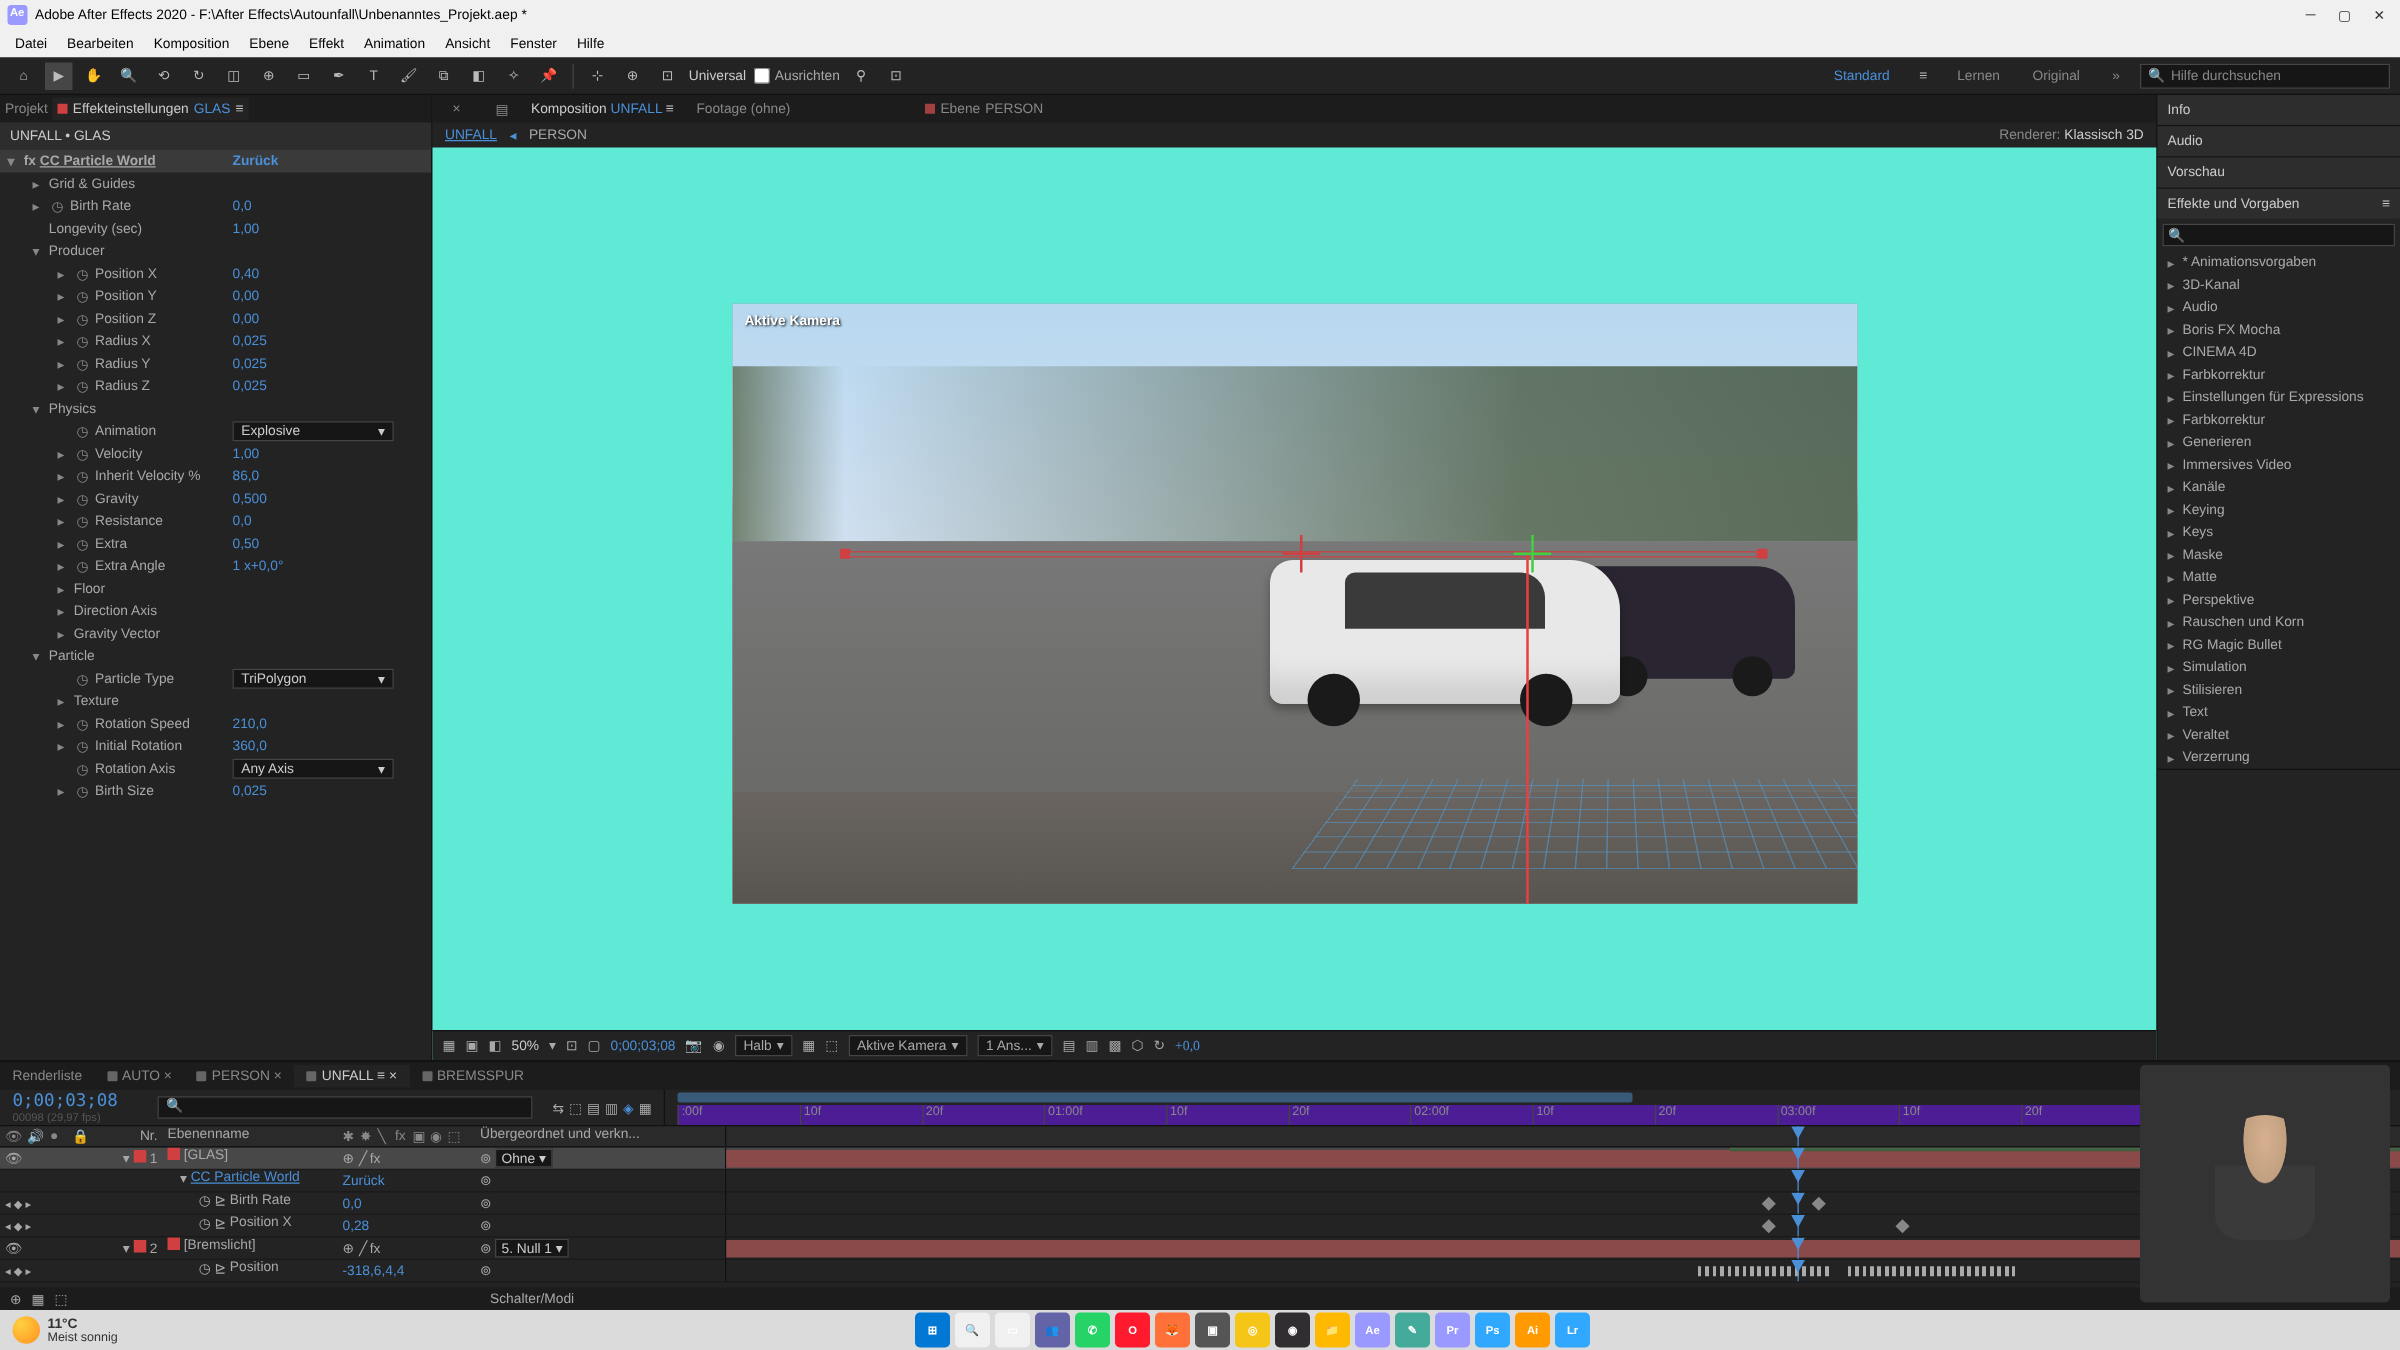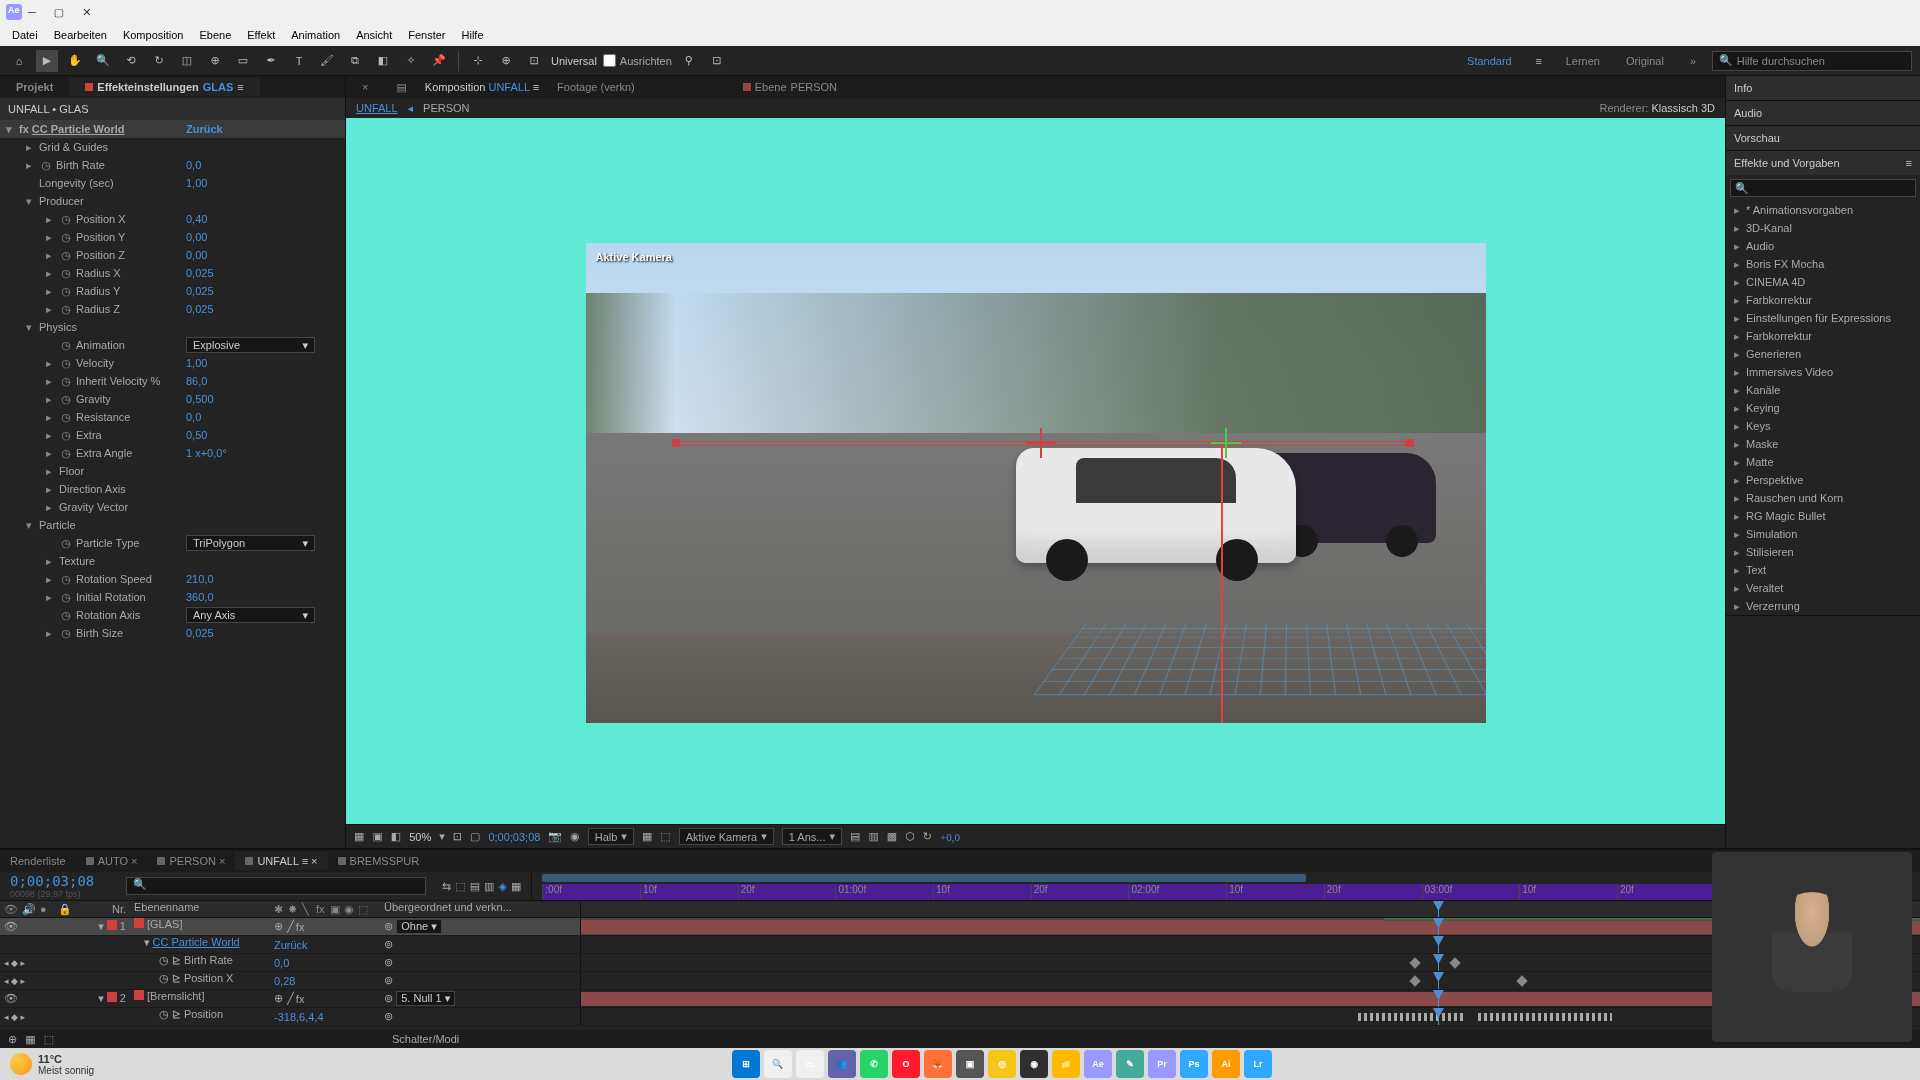--- a/index.html
+++ b/index.html
@@ -25,21 +25,21 @@
 .toolbar .workspace-label { color: #4a90d9; padding: 0 10px; }
 .toolbar .workspace-item { color: #888; padding: 0 10px; }
 .toolbar .search-box { background: #161616; border: 1px solid #444; height: 20px; width: 200px; color: #888; padding: 0 6px; display: flex; align-items: center; gap: 4px; }
 
 
 .main { display: flex; height: calc(100% - 24px - 22px - 30px - 200px - 32px); }
 
 
 .left-panel { width: 346px; background: #232323; border-right: 1px solid #111; display: flex; flex-direction: column; }
 .left-tabs { height: 22px; display: flex; background: #1c1c1c; align-items: center; }
-.left-tabs .tab { padding: 3px 16px; color: #888; cursor: pointer; display: flex; align-items: center; gap: 4px; font-weight: bold; }
+.left-tabs .tab { padding: 3px 4px; color: #888; cursor: pointer; display: flex; align-items: center; gap: 4px; }
 .left-tabs .tab.active { background: #232323; color: #ccc; }
 .breadcrumb { height: 22px; background: #2d2d2d; color: #ccc; padding: 3px 8px; display: flex; align-items: center; }
 .fx-list { flex: 1; overflow: hidden; }
 .fx-row { display: flex; align-items: center; height: 18px; padding-left: 6px; }
 .fx-row .label { flex: 0 0 180px; display: flex; align-items: center; gap: 3px; }
 .fx-row .value { color: #4a90d9; cursor: pointer; }
 .fx-row .twirl { width: 10px; display: inline-block; color: #888; }
 .fx-row .clock { width: 14px; height: 14px; display: inline-flex; align-items: center; justify-content: center; color: #888; }
 .fx-row .dd { flex: 1; background: #161616; border: 1px solid #444; height: 16px; color: #ccc; padding: 0 6px; margin-right: 30px; display: flex; align-items: center; justify-content: space-between; }
 .fx-header { background: #3a3a3a; font-weight: bold; }
@@ -139,20 +139,21 @@
 .webcam { position: absolute; right: 8px; bottom: 38px; width: 200px; height: 190px; background: #333; border-radius: 4px; overflow: hidden; }
 .webcam-person { position: absolute; top: 40px; left: 60px; width: 80px; height: 100px; background: radial-gradient(ellipse at 50% 20%, #d8b090 0%, #c0a080 30%, transparent 31%), linear-gradient(180deg, transparent 40%, #3a3a3a 41%); border-radius: 40px 40px 20px 20px; }
 
 .ic { font-style: normal; }
 </style>
 </head>
 <body>
 
 <div class="titlebar">
   <span class="ae-icon"></span>
+  <span class="title-text">Adobe After Effects 2020 - F:\After Effects\Autounfall\Unbenanntes_Projekt.aep *</span>
   <div class="win-controls">
     <span>─</span>
     <span>▢</span>
     <span>✕</span>
   </div>
 </div>
 
 <div class="menubar">
   <span class="menu-item">Datei</span>
   <span class="menu-item">Bearbeiten</span>
@@ -488,21 +489,21 @@
           <span class="value">0,025</span>
         </div>
     </div>
   </div>
 
   <div class="center-panel">
     <div class="comp-tabs">
       <span class="tab">×</span>
       <span class="tab">▤</span>
       <span style="color:#ccc"><span>Komposition</span> <span class="link-val">UNFALL</span> ≡</span>
-      <span class="tab">Footage (verkn)</span>
+      <span class="tab">Footage (ohne)</span>
       <span style="margin-left:80px" class="tab">
           <span style="width:8px;height:8px;background:#a04040;display:inline-block"></span> 
           <span>Ebene</span> 
           <span>PERSON</span>
         </span>
     </div>
     <div class="comp-path">
       <span class="link-val">UNFALL</span>
       <span class="arrow-back">◂</span>
       <span>PERSON</span>

